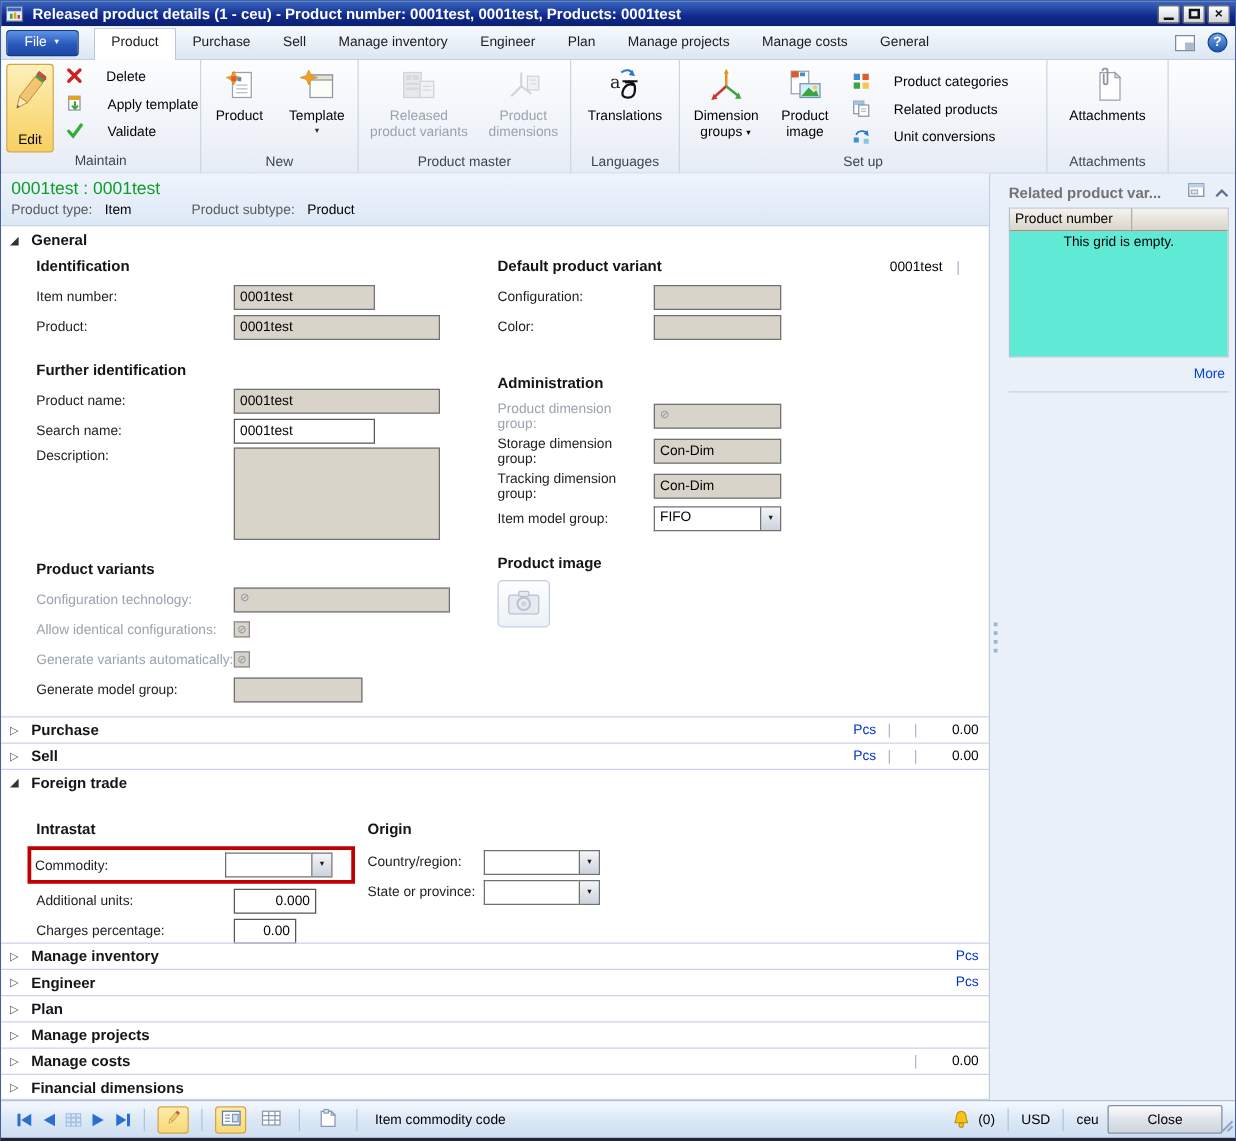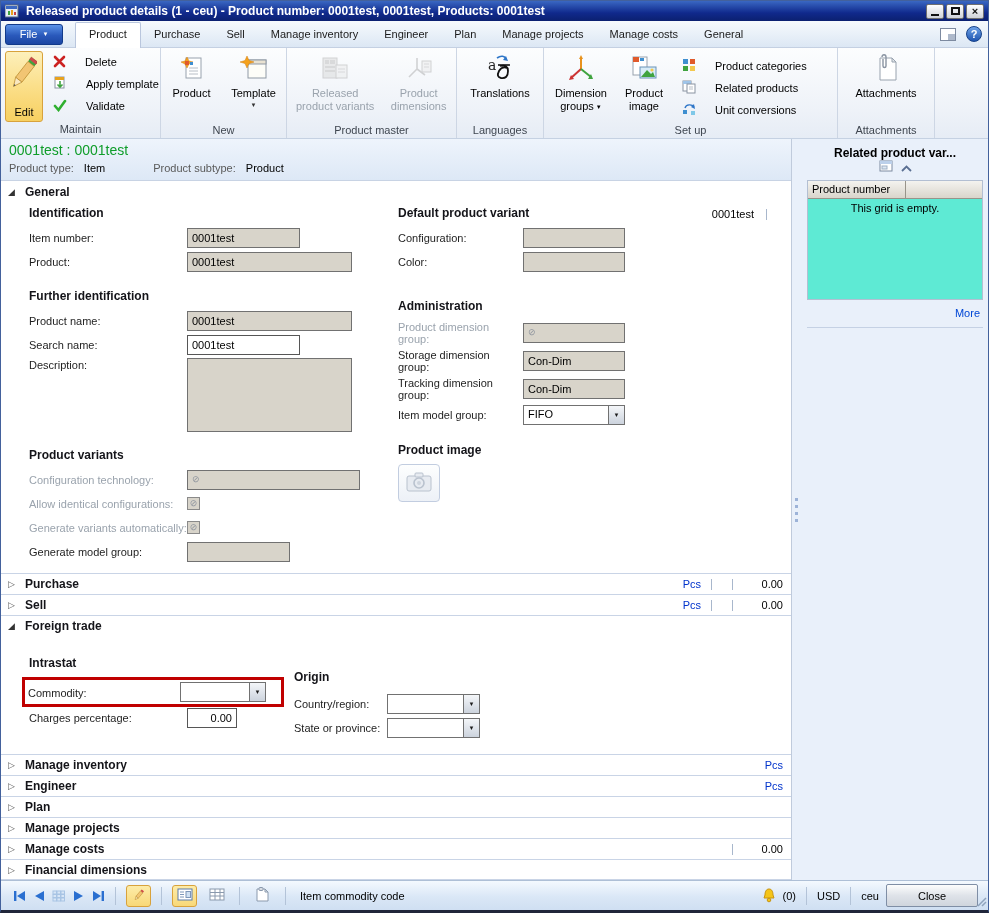--- a/index.html
+++ b/index.html
@@ -89,21 +89,21 @@
   .ft-right { flex: 1; }
   .red-wrap { border: 3px solid var(--highlight-red, #c00000); display: flex; align-items: center; margin-left: -7px; padding: 2px 3px; width: 262px; }
   .red-wrap .flabel { width: 152px; }
 
   
   .splitter { width: 9px; display: flex; flex-direction: column; justify-content: center; align-items: center; gap: 4px; flex: 0 0 auto; }
   .splitter i { width: 3px; height: 3px; background: #9db3d8; display: block; }
 
   
   .sidepanel { flex: 1; padding: 7px 5px 0 6px; min-width: 0; }
-  .sp-title-row { display: flex; align-items: center; color: #000000; font-weight: bold; font-size: 12px; margin-bottom: 5px; flex-direction: column; }
+  .sp-title-row { display: flex; align-items: center; color: #737373; font-weight: bold; font-size: 12px; margin-bottom: 5px; }
   .sp-title { flex: 1; white-space: nowrap; overflow: hidden; }
   .sp-icons { display: flex; align-items: center; gap: 8px; }
   .sp-block { border-bottom: 1px solid #c5d1e4; padding-bottom: 8px; }
   .sp-grid { border: 1px solid #b3bfd2; background: #fff; }
   .sp-grid-hdr { display: flex; height: 18px; }
   .sp-col { background: linear-gradient(#f4f3ef, #d9d5cb); border-right: 1px solid #98948a; border-bottom: 1px solid #98948a; padding: 2px 4px; width: 98px; flex: 0 0 auto; }
   .sp-col-rest { background: linear-gradient(#f4f3ef, #d9d5cb); border-bottom: 1px solid #98948a; flex: 1; }
   .sp-body { height: 100px; background: #5eead4; text-align: center; padding-top: 3px; }
   .sp-more { text-align: right; color: var(--link-blue, #0046d5); margin: 7px 3px 0 0; }
 
@@ -516,27 +516,31 @@
       <div class="ft-body">
         <div class="ft-left">
           <div class="grp-hdr" style="margin-top:14px;">Intrastat</div>
           <div class="red-wrap">
             <span class="flabel">Commodity:</span>
             <span class="combo">
               <span class="cval" style="width:69px"></span>
               <span class="cbtn">▼</span>
             </span>
           </div>
+          <div class="frow" style="margin-top:3px;">
+            <span class="flabel">Additional units:</span>
+            <input class="tbox white num" style="width: 66px;" value="0.000">
+          </div>
           <div class="frow">
             <span class="flabel">Charges percentage:</span>
             <input class="tbox white num" style="width: 50px;" value="0.00">
           </div>
         </div>
         <div class="ft-right">
-          <div class="grp-hdr" style="margin-top:28px;">Origin</div>
+          <div class="grp-hdr" style="margin-top:14px;">Origin</div>
           <div class="frow" style="margin-top:9px;">
             <span class="flabel" style="width:93px">Country/region:</span>
             <span class="combo">
               <span class="cval" style="width:76px"></span>
               <span class="cbtn">▼</span>
             </span>
           </div>
           <div class="frow">
             <span class="flabel" style="width:93px">State or province:</span>
             <span class="combo">

